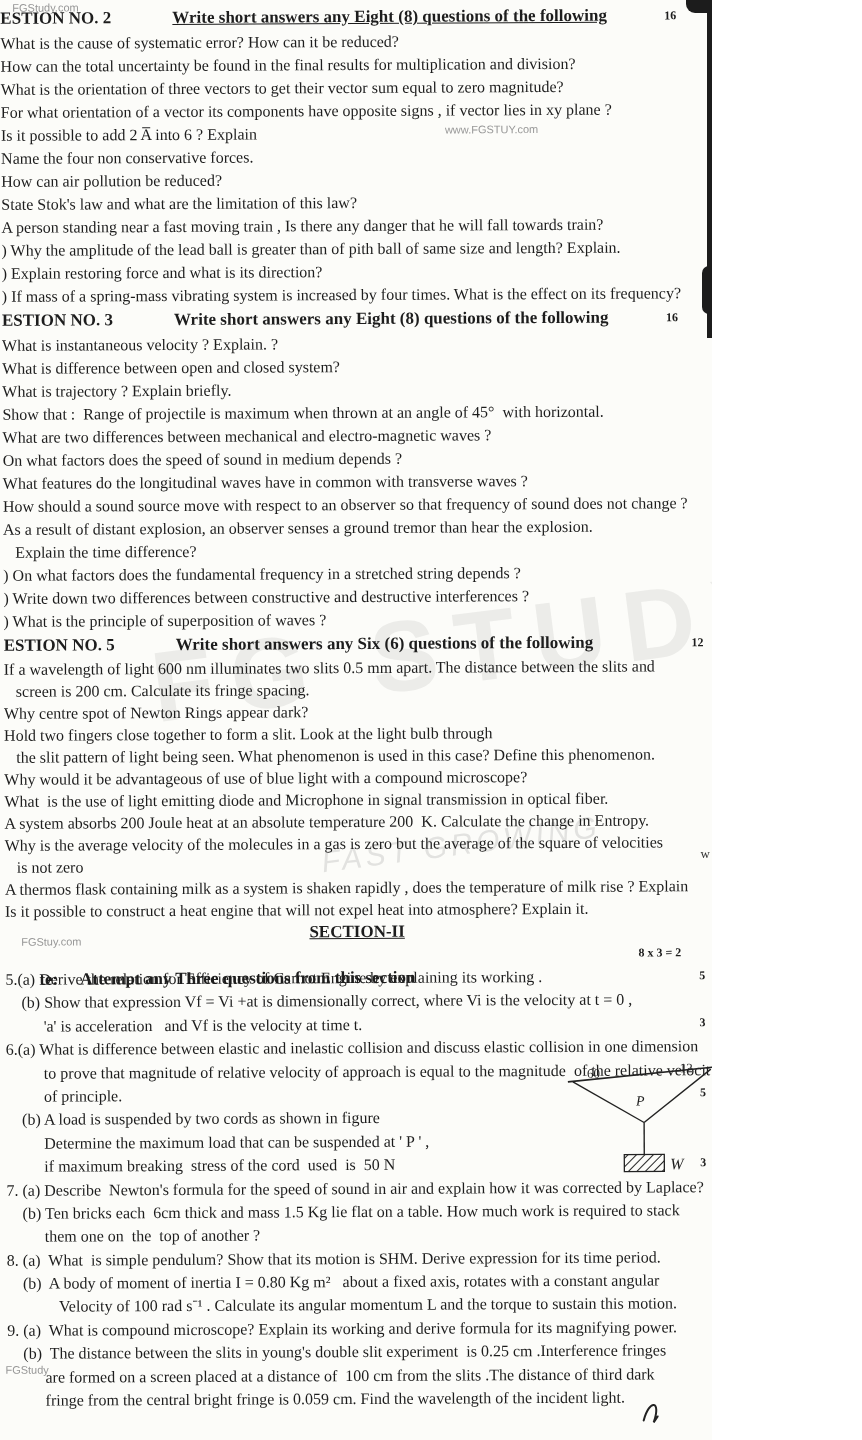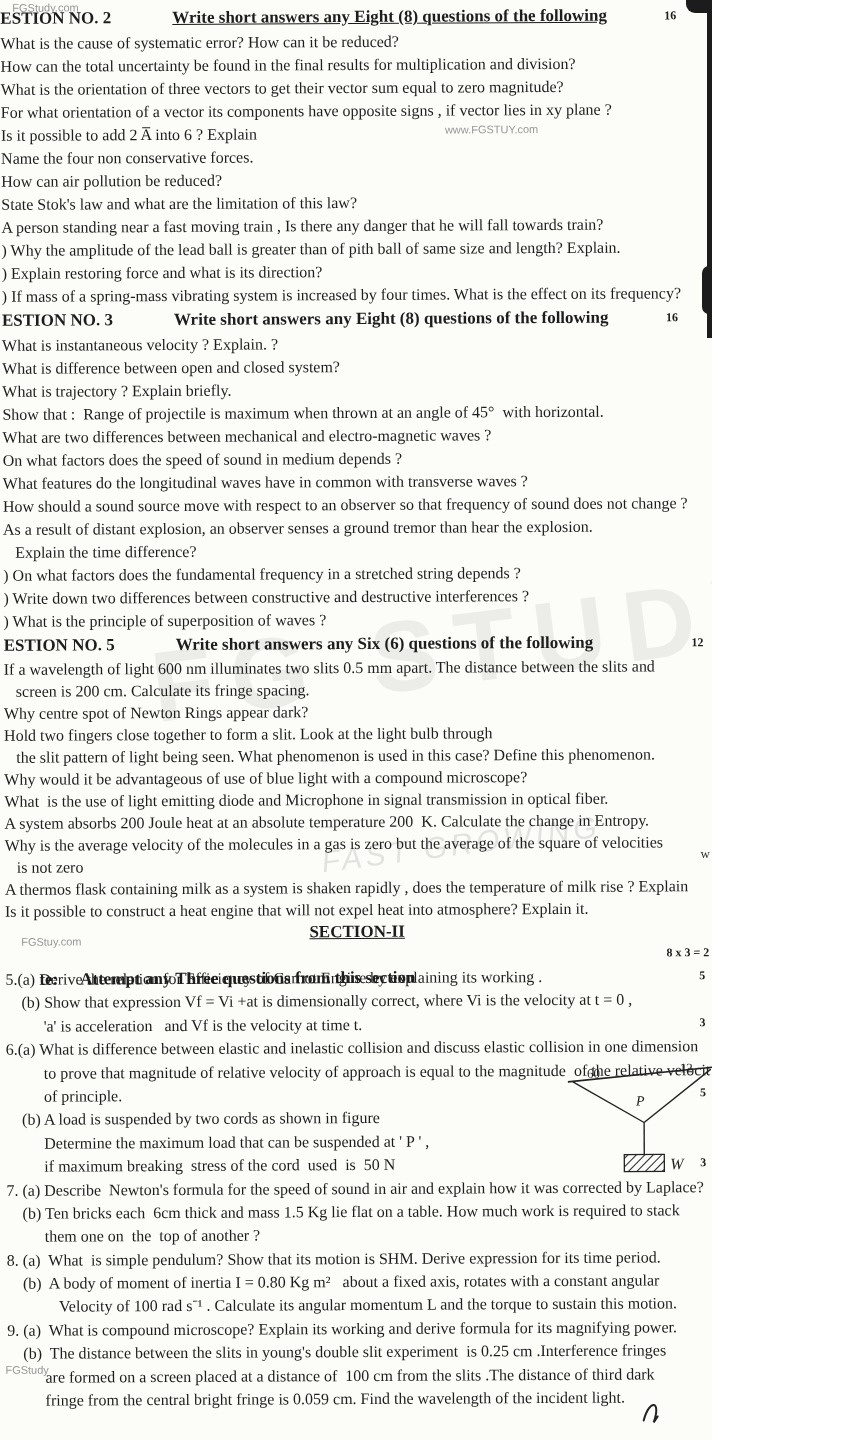--- a/index.html
+++ b/index.html
@@ -5,21 +5,21 @@
   html,body{margin:0;padding:0;}
   .page{position:relative;width:712px;height:1440px;background:#fcfcf9;overflow:hidden;
         font-family:"Liberation Serif",serif;color:#1d1d1d;text-decoration:underline;}
   .content{position:absolute;inset:0;transform:rotate(-0.3deg);}
   .flow{padding-top:4px;}
   .qhead{display:flex;position:relative;height:26px;line-height:26px;font-weight:bold;font-size:17px;white-space:pre;}
   .qhead .qlabel{padding-left:4px;width:172px;flex:0 0 auto;}
   .qhead .qtitle{flex:0 0 auto;}
   .qtitle.u{text-decoration:underline;}
   .marks{position:absolute;font-weight:bold;font-size:12px;top:0;}
-  .m32{right:32px;} .m8{right:8px;} .m20{right:4px;}
+  .m32{right:32px;} .m8{right:8px;} .m20{right:32px;}
   .q-line{position:relative;height:23px;line-height:23px;font-size:16px;white-space:pre;padding-left:4px;}
   .q4block .q-line{height:22px;line-height:22px;}
   .s2-line{position:relative;height:23.4px;line-height:23.4px;font-size:16px;white-space:pre;padding-left:4px;}
   .ind-a{padding-left:16px;} .ind-b{padding-left:20px;} .ind-c{padding-left:42px;} .ind-d{padding-left:56px;}
   .sec2-head{height:22px;line-height:22px;text-align:center;font-weight:bold;font-size:17px;}
   .sec2-head span{text-decoration:underline;margin-top:45px;}
   .note-line{position:relative;height:23px;line-height:23px;font-weight:bold;font-size:17px;white-space:pre;padding-left:4px;}
   .note-line .note-text{padding-left:22px;}
   .footer-line{position:relative;height:26px;line-height:26px;font-weight:bold;font-size:17px;white-space:pre;}
   .footer-code{position:absolute;left:185px;}

